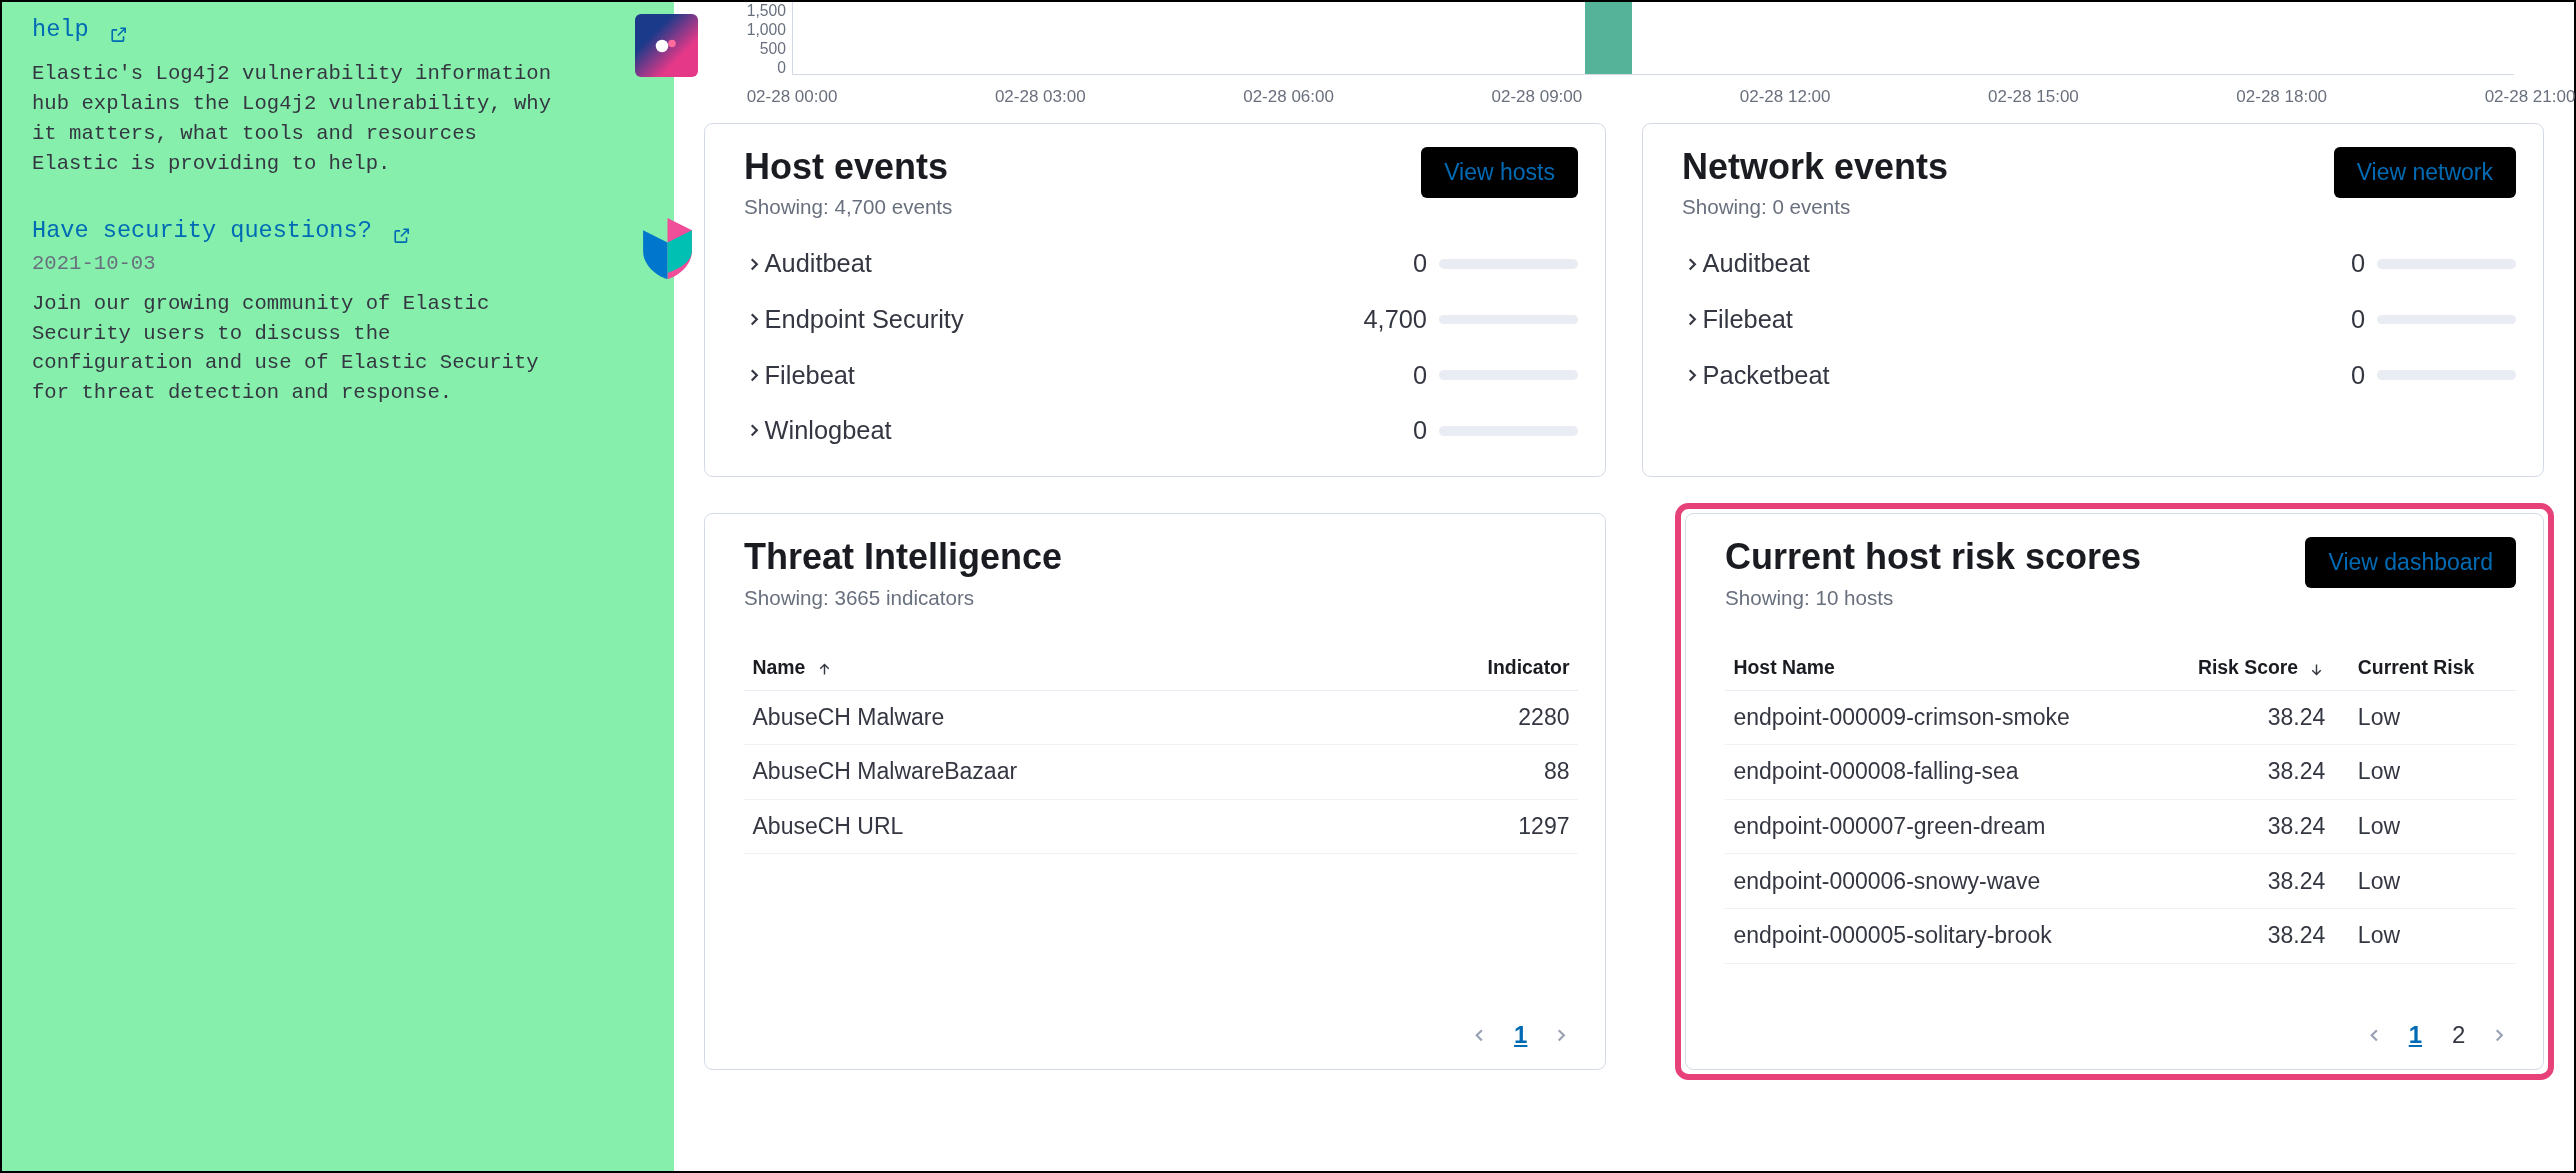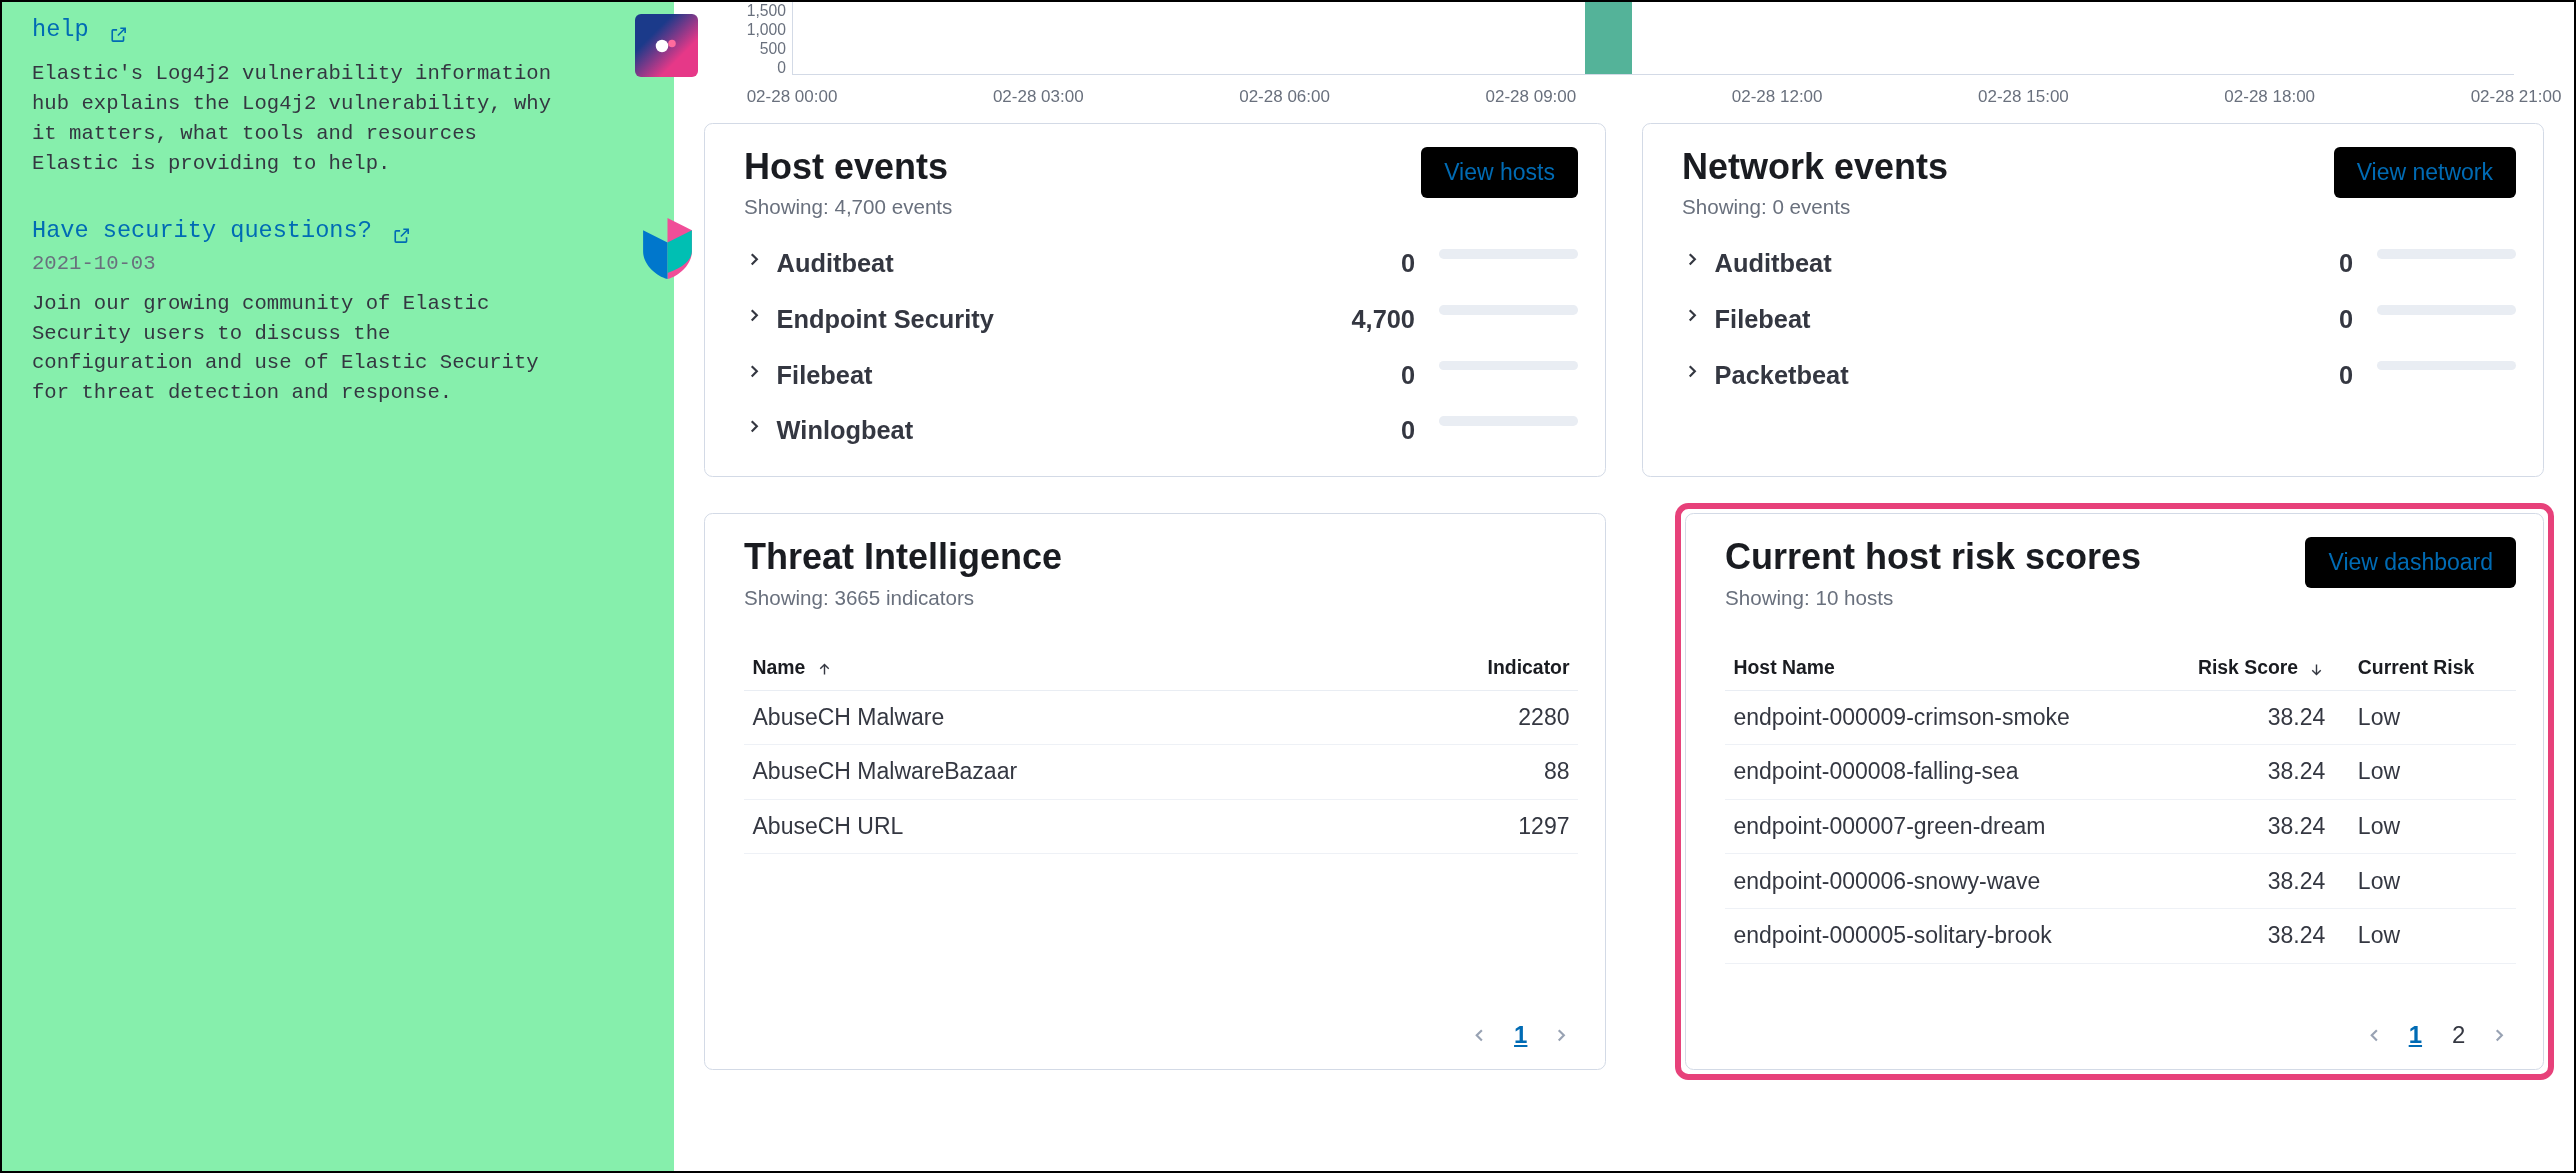--- a/index.html
+++ b/index.html
@@ -91,21 +91,21 @@
     border-bottom:1.2px solid #d3dae6;
   }
   .chart-bar {
     position:absolute;
     bottom:0;
     width:47px;
     background:#54b399;
   }
   .chart-xaxis {
     position:absolute;
-    left:79px; right:28px;
+    left:79px; right:14px;
     top:85px;
     height:24px;
     text-align:center;
   }
   .chart-xlabel {
     position:absolute;
     font-size:17px;
     color:#69707d;
     transform:translateX(-50%);
     white-space:nowrap;
@@ -146,23 +146,22 @@
     border-radius:6px;
     font-size:23px;
     font-weight:400;
     padding:12px 23px;
     cursor:pointer;
   }
   
   .event-rows { margin-top:12px; }
   .event-row {
     display:flex;
+    align-items:center;
     padding:13.3px 0;
-    gap:12px;
-    font-weight:bold;
   }
   .chevron {
     width:20.6px;height:20.6px;
     flex:none;
   }
   .chevron svg{width:100%;height:100%;stroke:#343741;stroke-width:2.5;fill:none;}
   .event-name { font-size:25.4px; color:#343741; flex:none; }
   .event-spacer{flex:1;}
   .event-count { font-size:25.4px; color:#343741; margin-right:12px;}
   .event-bar {

